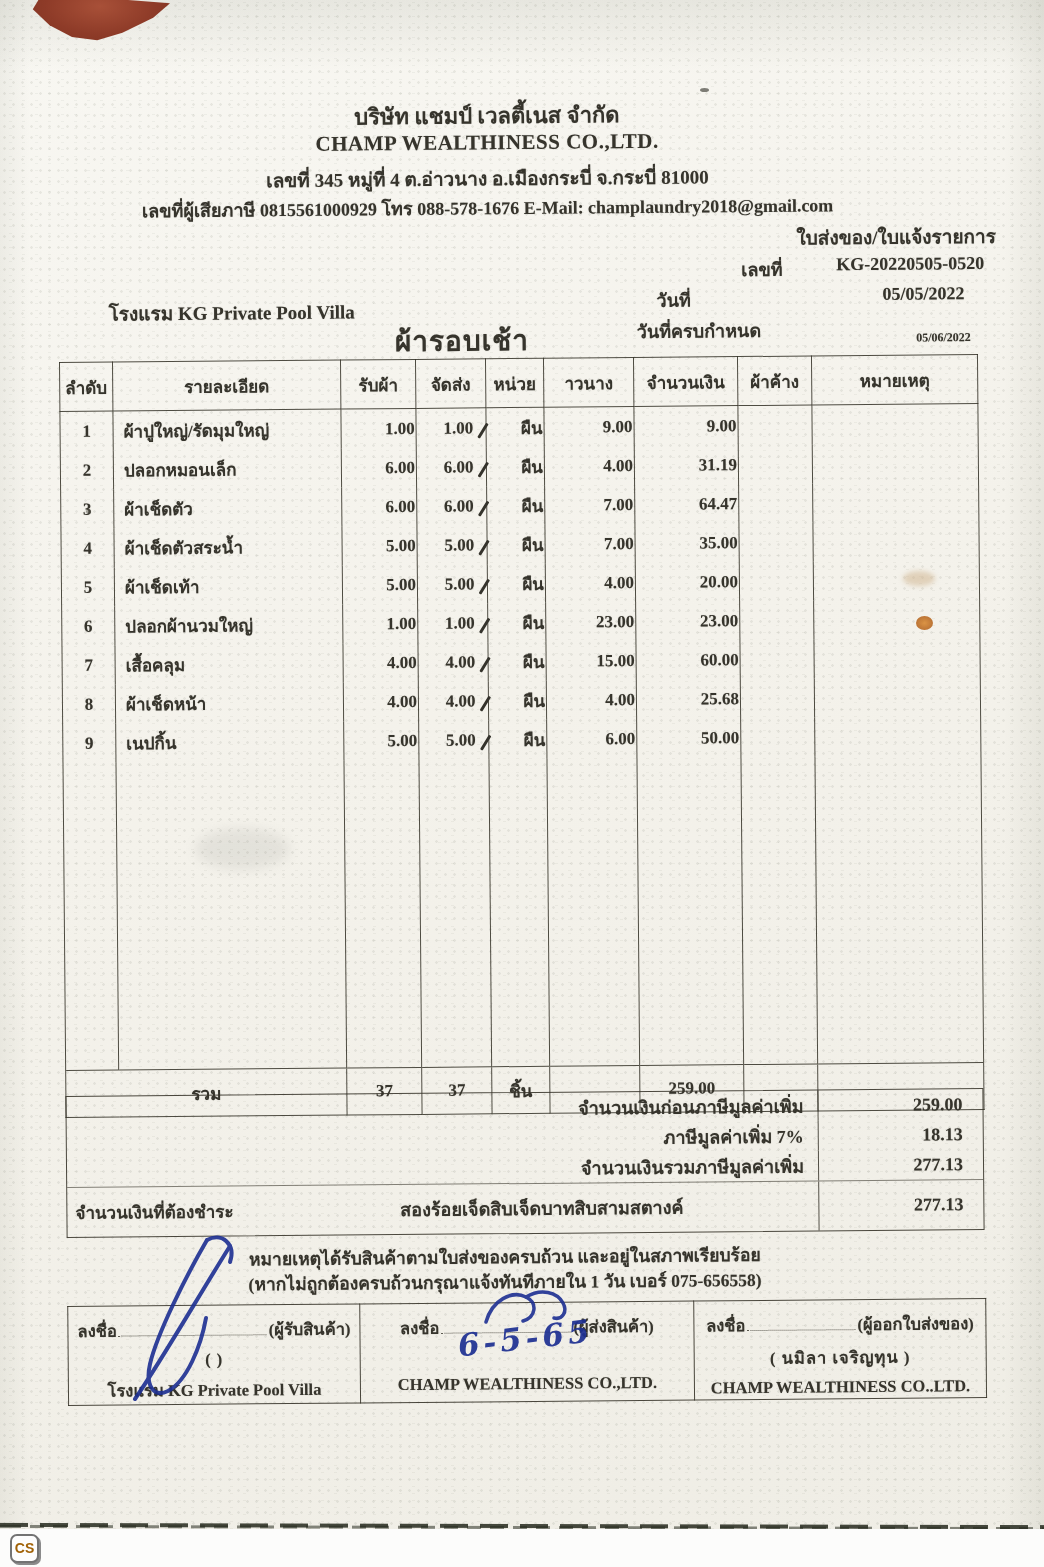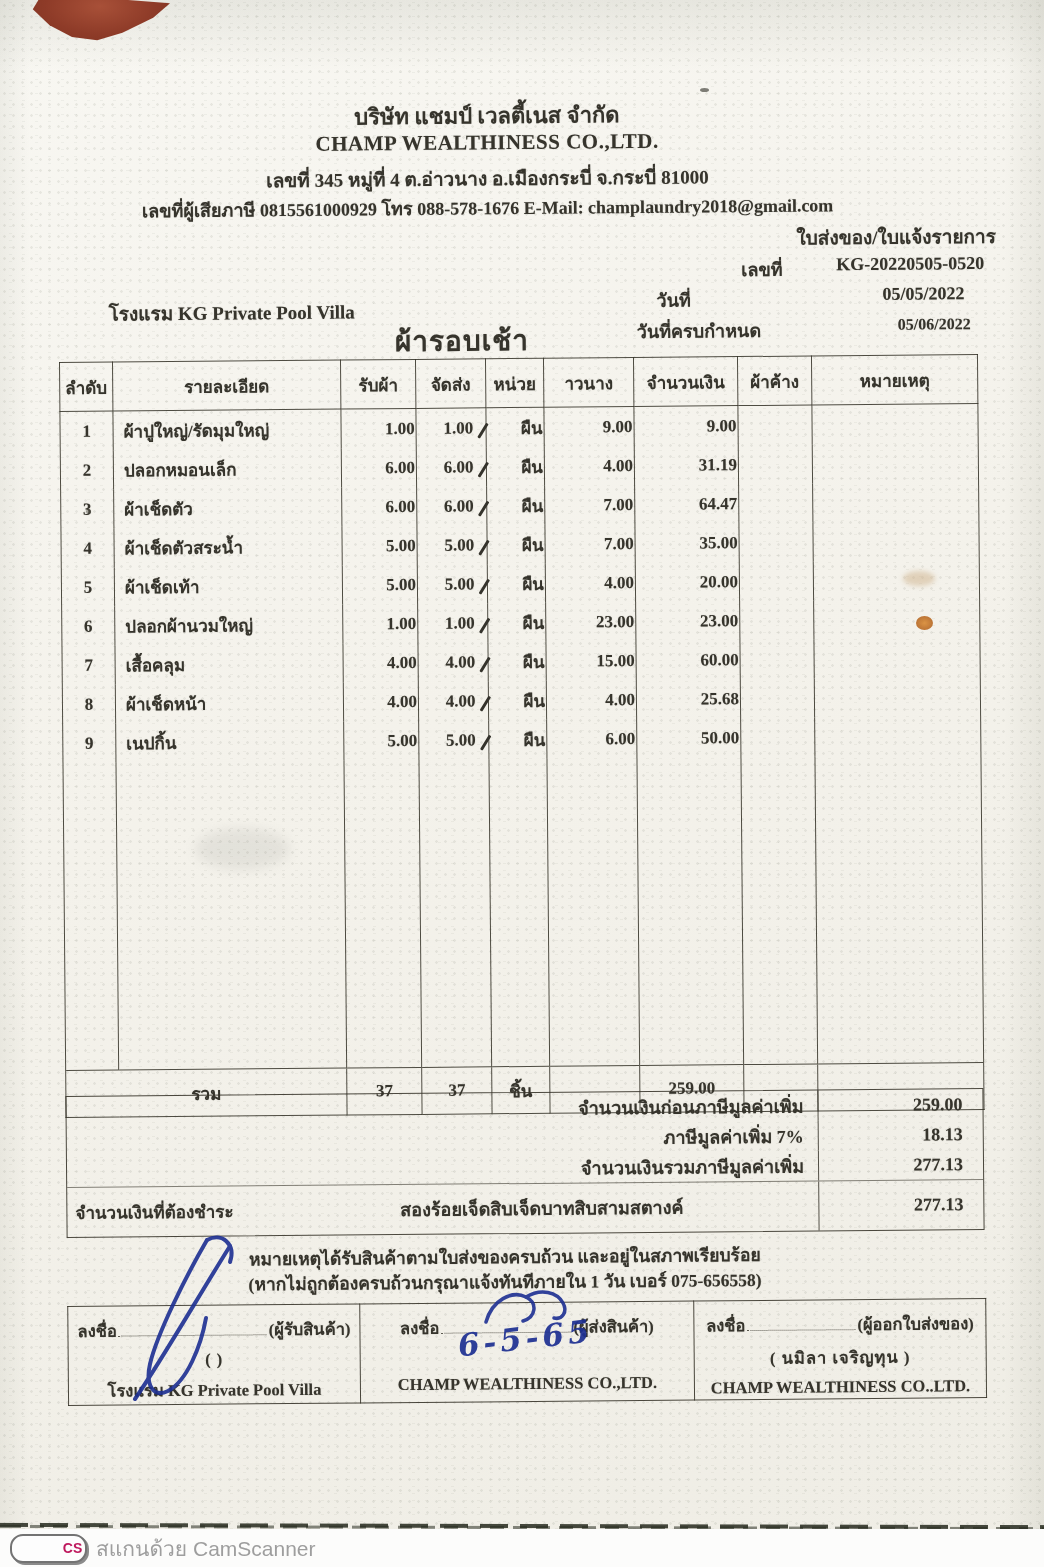--- a/index.html
+++ b/index.html
@@ -37,21 +37,21 @@
   .co-name-en { top:130px; font-size:21px; letter-spacing:.5px; }
   .co-address { top:163px; font-size:19px; }
   .co-tax     { top:193px; font-size:18px; }
 
   .doc-title      { top:225px; right:44px; font-size:19px; }
   .doc-no-label   { top:257px; left:745px; font-size:18px; }
   .doc-no-value   { top:257px; right:56px; font-size:18px; }
   .doc-date-label { top:287px; left:660px; font-size:18px; }
   .doc-date-value { top:287px; right:76px; font-size:18px; }
   .doc-due-label  { top:318px; left:640px; font-size:18px; }
-  .doc-due-value  { top:319px; right:70px; font-size:16px; }
+  .doc-due-value  { top:334px; right:70px; font-size:12px; }
   .customer       { top:295px; left:112px; font-size:19px; }
   .batch-title    { top:318px; left:398px; font-size:28px; letter-spacing:1px; }
 
   table { border-collapse:collapse; }
   .main-table { position:absolute; top:358px; left:62px; width:918px; table-layout:fixed; }
   .main-table th, .main-table td { border:1.6px solid rgba(55,52,42,.88); font-size:17px; }
   .main-table thead th { height:46px; text-align:center; font-weight:bold; }
   .item-row td { border-top:none; border-bottom:none; height:37px; }
   .c-no   { text-align:center; }
   .c-name { text-align:left; padding-left:10px; }
@@ -102,23 +102,23 @@
 
   .paper-edge { position:absolute; left:0; right:0; bottom:37px; height:8px; z-index:6;
     background:repeating-linear-gradient(90deg, rgba(38,42,30,.85) 0 28px, rgba(38,42,30,0) 28px 40px),
                repeating-linear-gradient(90deg, rgba(38,42,30,.55) 0 14px, rgba(38,42,30,0) 14px 23px);
     background-position:0 2px, 7px 4px; background-size:100% 4px, 100% 3px; background-repeat:repeat-x;
     filter:blur(.5px); transform:rotate(.12deg); }
 
   .scan-bar { position:absolute; left:0; right:0; bottom:0; height:38px; background:#fcfcfb; z-index:7;
               display:flex; align-items:center; gap:9px; padding-left:10px;
               font-family:"Liberation Sans","DejaVu Sans",sans-serif; }
-  .cs-logo { width:25px; height:25px; border:2.5px solid #737373; border-radius:13px; background:#fdfdfd;
-             color:#be185d; font-weight:bold; font-size:14px; display:flex; align-items:center;
-             justify-content:center; box-shadow:2px 2px 0 #8b8b8b;padding-left:48px; }
+  .cs-logo { width:25px; height:25px; border:2.5px solid #737373; border-radius:7px; background:#fdfdfd;
+             color:#a16207; font-weight:bold; font-size:14px; display:flex; align-items:center;
+             justify-content:center; box-shadow:2px 2px 0 #8b8b8b; }
   .scan-text { color:#9e9e9e; font-size:21px; }
 </style>
 </head>
 <body>
 
 <div class="paper"></div>
 <div class="torn-patch"></div>
 
 <div class="sheet">
 
@@ -369,14 +369,13 @@
   </g>
   <g stroke="#1d2f92" stroke-width="3.5" fill="none" stroke-linecap="round" opacity="0.9">
     <path d="M486,1322 C492,1300 512,1290 526,1297 C538,1303 536,1317 523,1321"></path>
     <path d="M526,1297 C541,1288 557,1292 563,1303 C568,1312 562,1320 554,1318"></path>
   </g>
 </svg>
 
 <div class="paper-edge"></div>
 <div class="scan-bar">
   <div class="cs-logo">CS</div>
-  <div class="scan-text">สแกนด้วย CamScanner</div>
 </div>
 
 </body></html>

